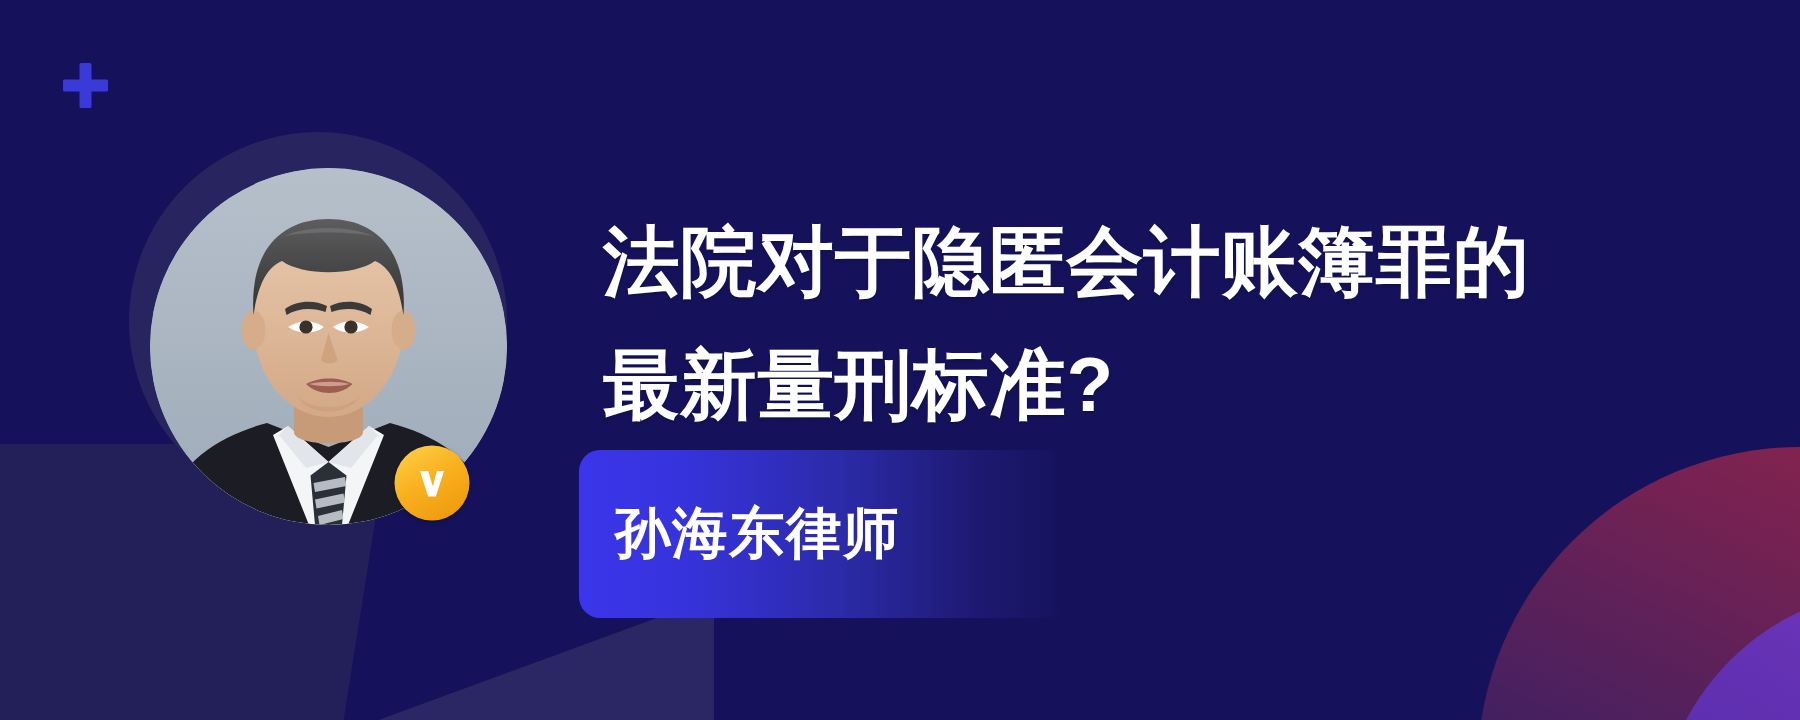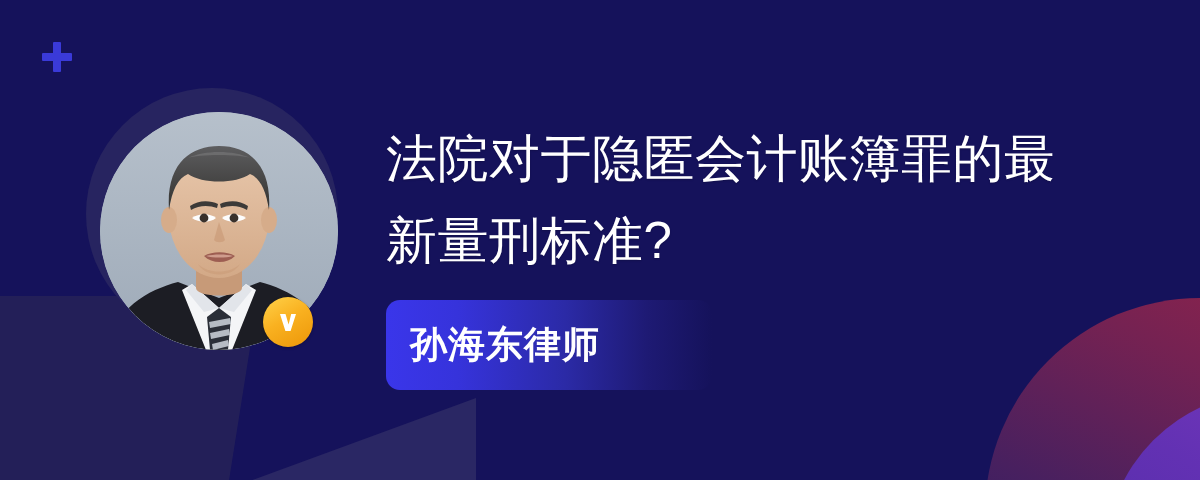--- a/index.html
+++ b/index.html
@@ -145,33 +145,33 @@
   
   .content {
     position: absolute;
     left: 386px;
     top: 118px;
     width: 700px;
   }
   .headline {
     color: #ffffff;
     font-size: 51px;
-    font-weight: normal;
+    font-weight: bold;
     line-height: 82px;
     letter-spacing: 0.5px;
-    margin: 0;
+    margin: 16px;
     white-space: normal;
     text-shadow: 0 1px 2px rgba(0,0,0,.18);
   }
   .name-badge {
     position: absolute;
     left: 0;
     top: 182px;
     width: 326px;
-    height: 90px;
+    height: 112px;
     border-radius: 14px;
     background: linear-gradient(90deg, #3a36ea 0%, #3633db 22%, #2b2aa6 55%, #1e1a74 80%, rgba(21,18,91,0) 100%);
     display: flex;
     align-items: center;
   }
   .name-badge .name-text {
     color: #ffffff;
     font-size: 37px;
     font-weight: bold;
     letter-spacing: 1px;

